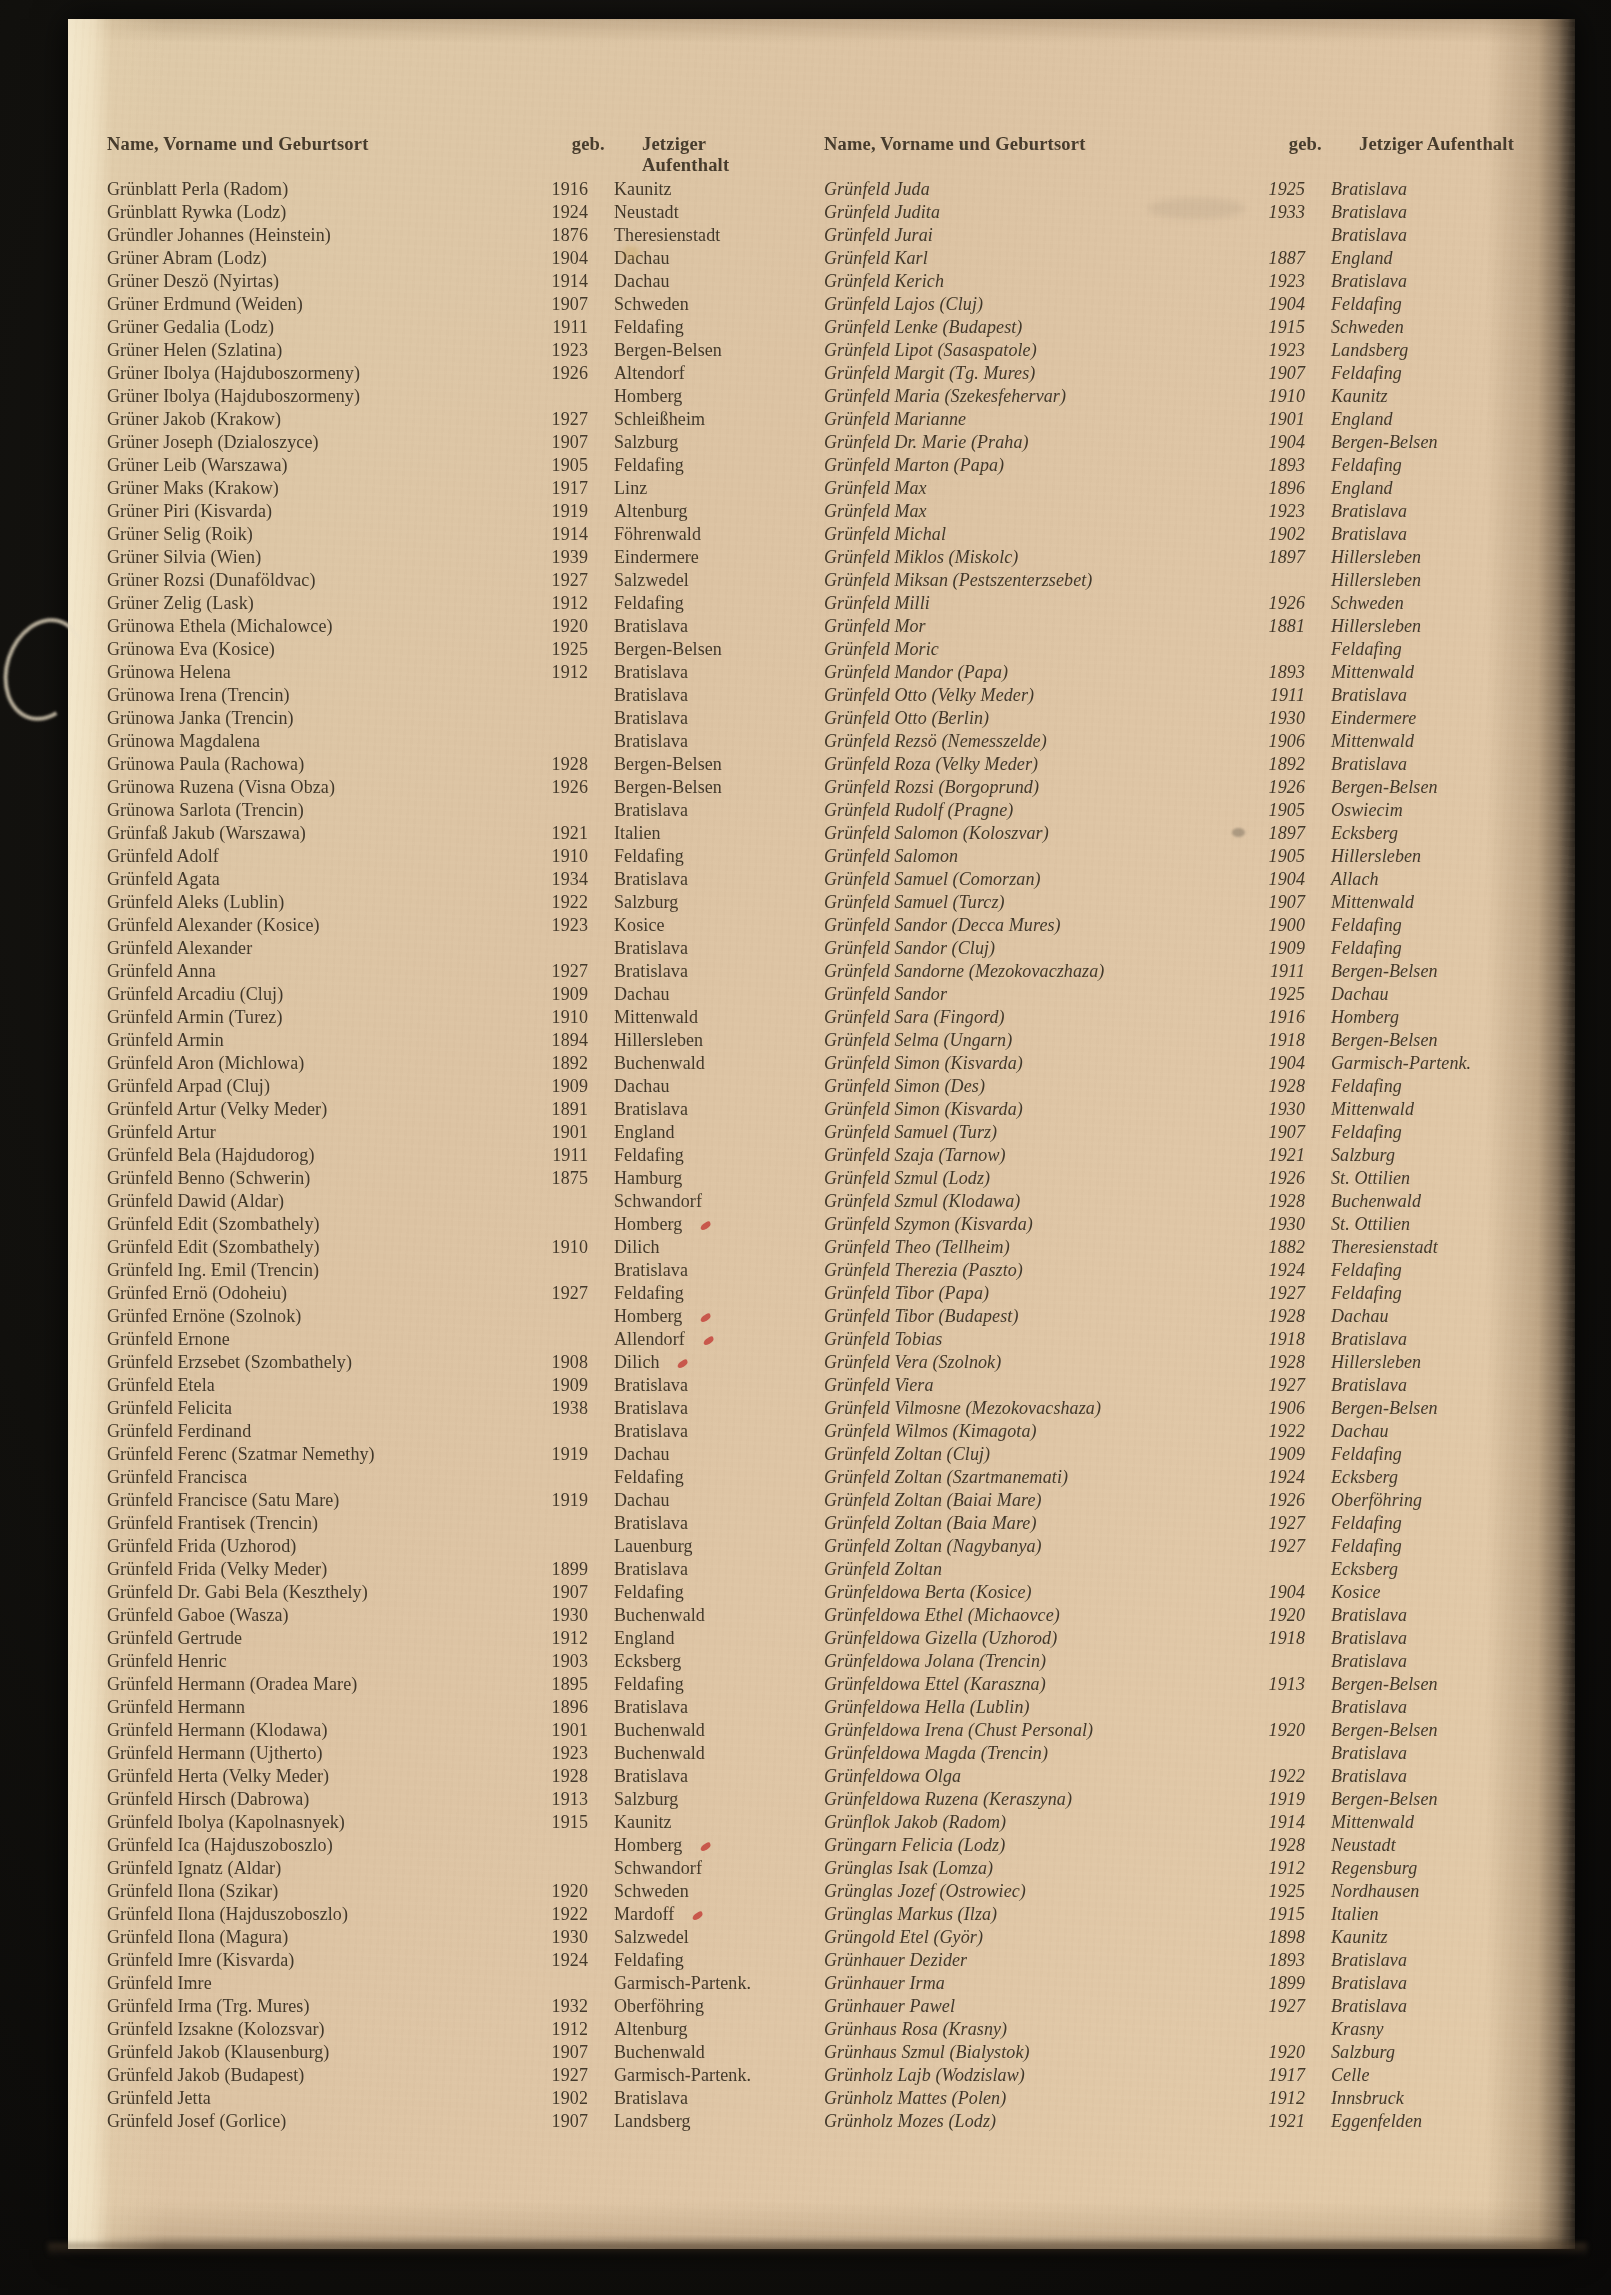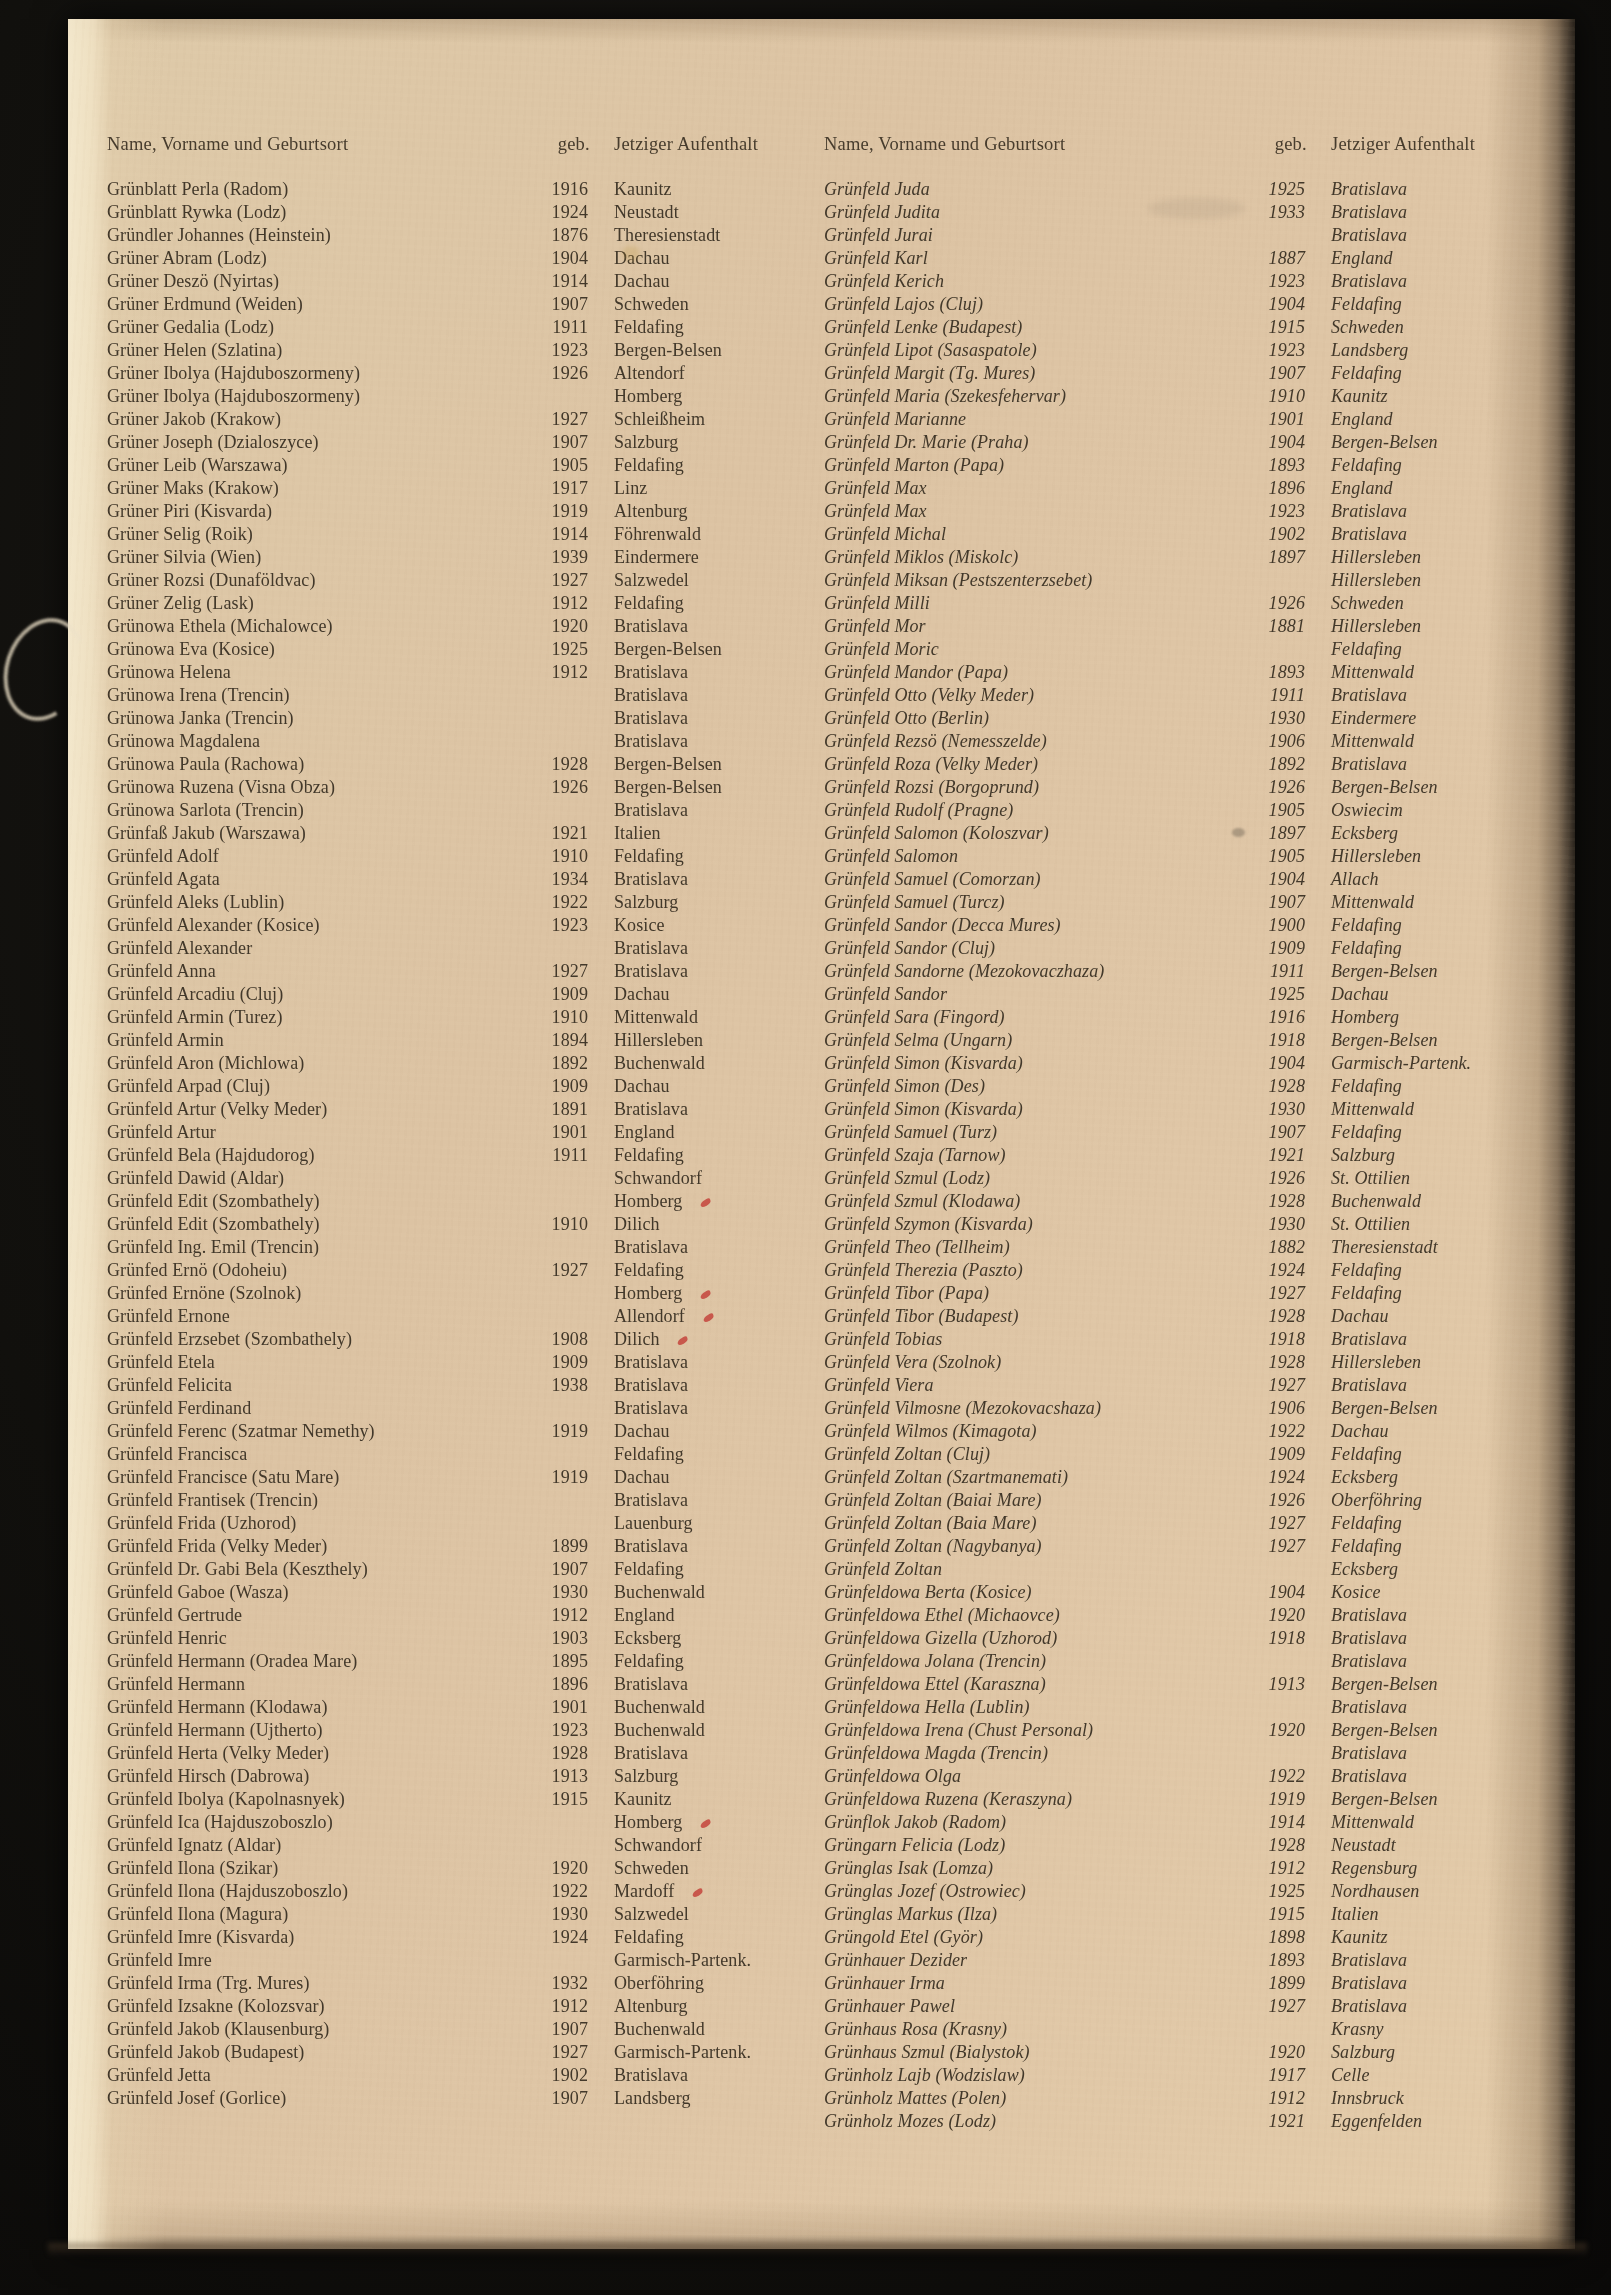--- a/index.html
+++ b/index.html
@@ -30,22 +30,22 @@
     box-shadow:0 0 32px rgba(0,0,0,.8);
   }
   .paper-noise{
     position:absolute;inset:0;pointer-events:none;opacity:.5;
     background:
       repeating-linear-gradient(93deg, rgba(160,130,95,.05) 0 2.4px, rgba(0,0,0,0) 2.4px 7.3px),
       repeating-linear-gradient(2deg, rgba(250,240,215,.05) 0 3.2px, rgba(0,0,0,0) 3.2px 8.9px);
   }
   .header-row{
     position:absolute;top:115px;height:24px;display:grid;
-    grid-template-columns:407px 48px auto;column-gap:26px;
-    font-size:18.5px;color:#473c2d;letter-spacing:0.2px;
+    grid-template-columns:407px 48px auto;column-gap:40px;
+    font-size:18.5px;color:#473c2d;letter-spacing:0.2px;font-weight:bold;
   }
   #header-left{left:39px;width:661px;}
   #header-right{left:756px;width:693px;}
   .hdr-geb{text-align:left;padding-left:17.7px;}
   .col{
     position:absolute;top:159px;width:693px;
     font-size:18px;color:#42382a;letter-spacing:0.1px;
   }
   #col-left{left:39px;}
   #col-right{left:756px;font-style:italic;}
@@ -348,20 +348,25 @@
     <span class="cell-geb">1901</span>
     <span class="cell-ort">England</span>
   </div>
 
   <div class="row">
     <span class="cell-name">Grünfeld Bela (Hajdudorog)</span>
     <span class="cell-geb">1911</span>
     <span class="cell-ort">Feldafing</span>
   </div>
 
+  <div class="row">
+    <span class="cell-name">Grünfeld Benno (Schwerin)</span>
+    <span class="cell-geb">1875</span>
+    <span class="cell-ort">Hamburg</span>
+  </div>
 
   <div class="row">
     <span class="cell-name">Grünfeld Dawid (Aldar)</span>
     <span class="cell-geb"></span>
     <span class="cell-ort">Schwandorf</span>
   </div>
 
   <div class="row">
     <span class="cell-name">Grünfeld Edit (Szombathely)</span>
     <span class="cell-geb"></span>

